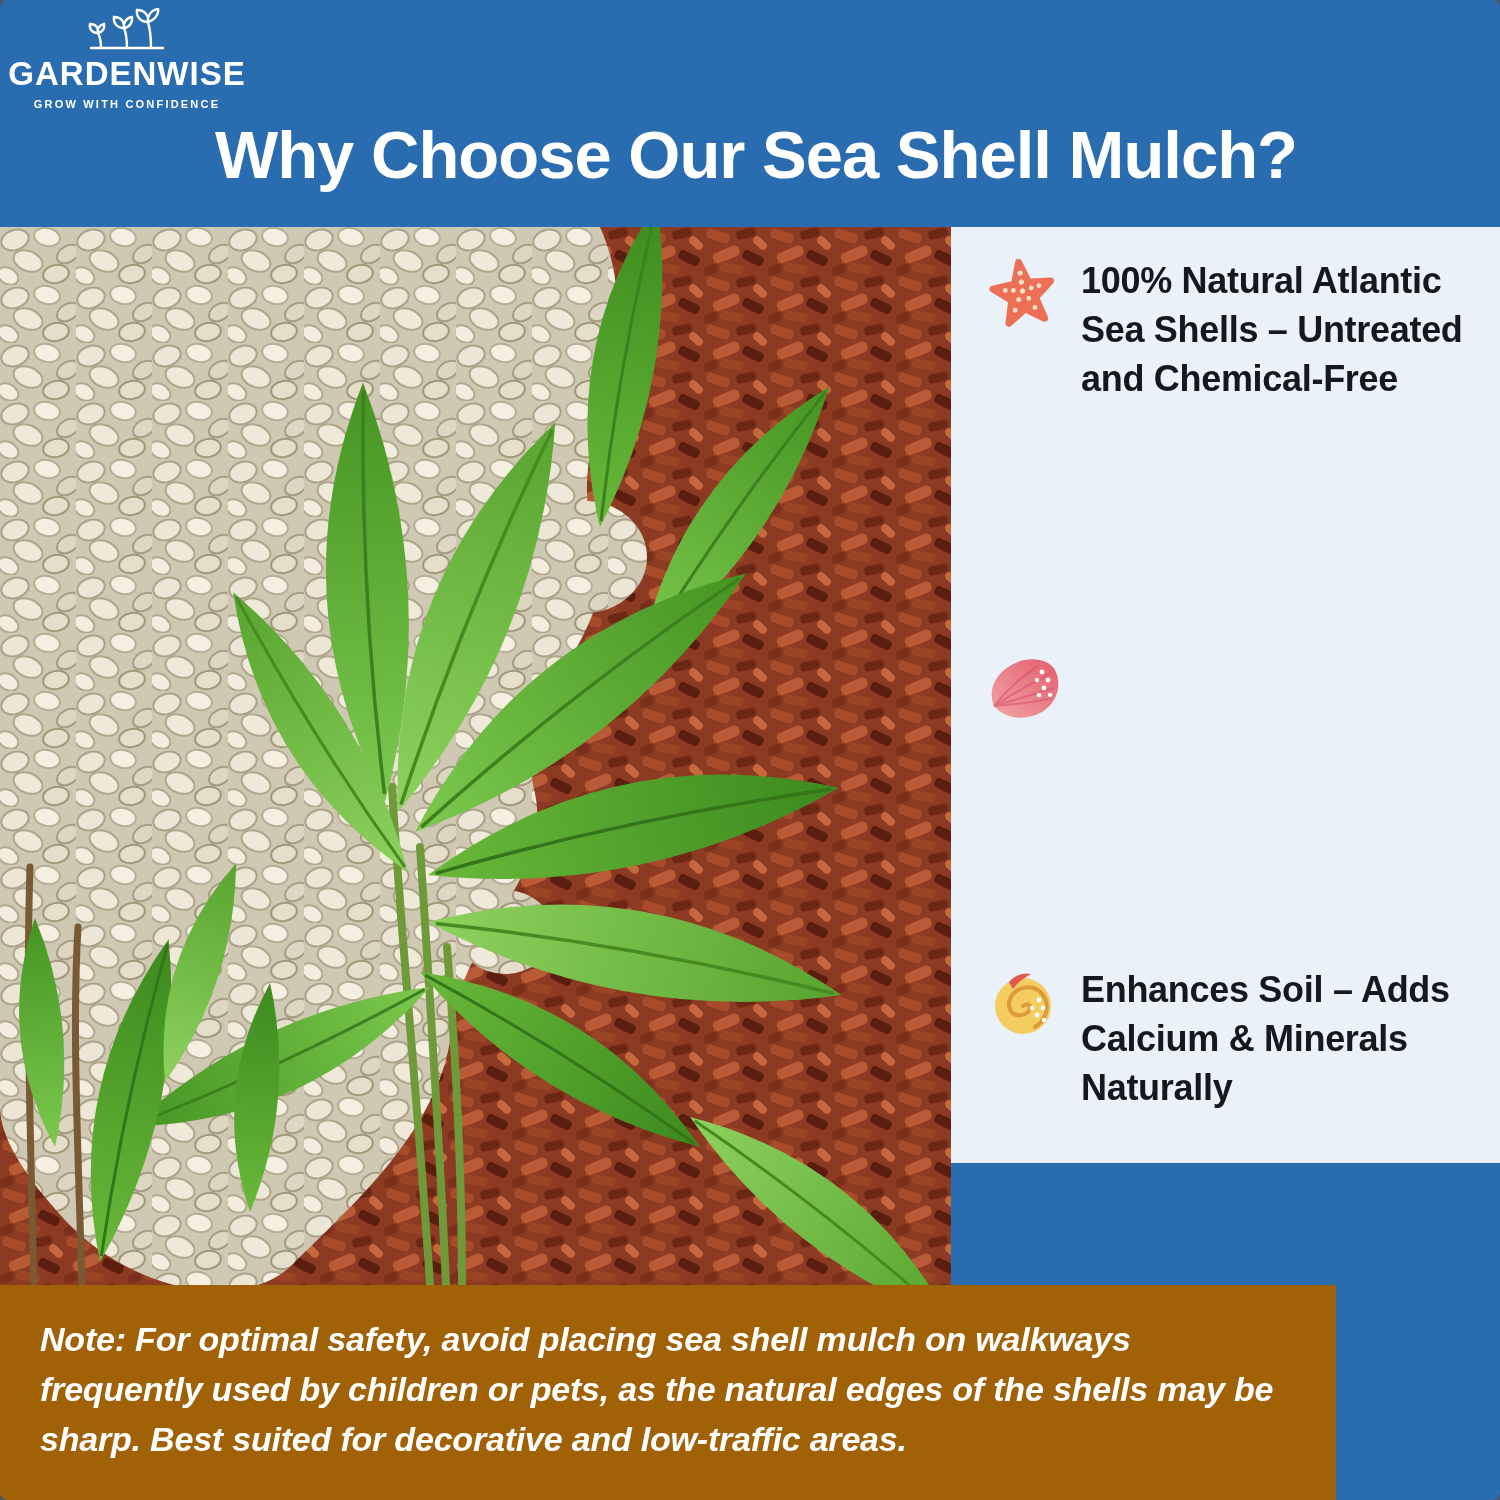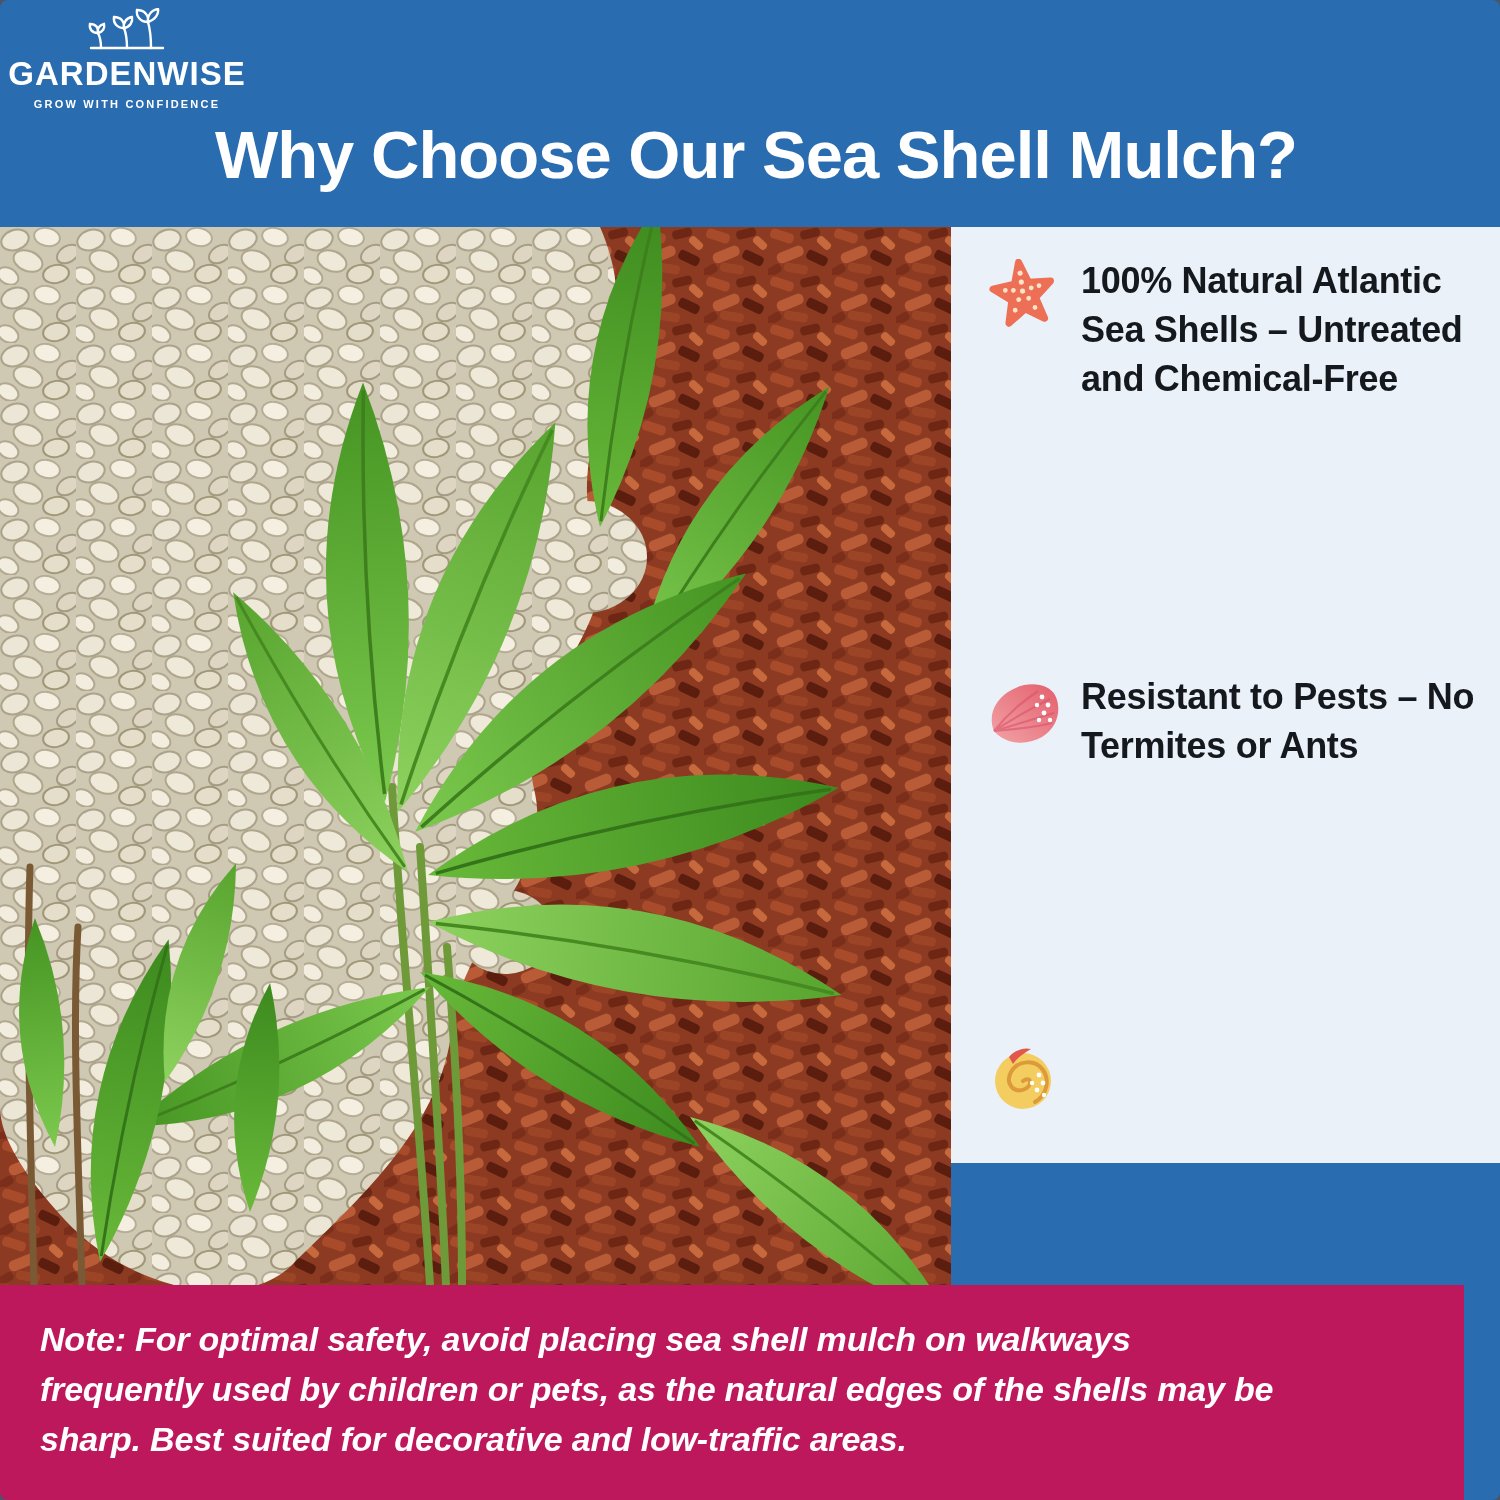--- a/index.html
+++ b/index.html
@@ -29,21 +29,21 @@
     padding:30px 10px 50px 28px;display:flex;flex-direction:column;justify-content:space-between;
   }
   .benefit{display:flex;align-items:flex-start;}
   .benefit-icon{flex:0 0 88px;display:flex;justify-content:center;margin-top:2px;}
   .benefit-text{
     margin-left:14px;font-size:36px;font-weight:bold;line-height:1.36;
     letter-spacing:-0.3px;color:#15181c;white-space:pre-line;
   }
   
   .note{
-    position:absolute;left:0;top:1285px;width:1464px;height:215px;background:#be185d;
+    position:absolute;left:0;top:1285px;width:1336px;height:215px;background:#a16207;
     box-sizing:border-box;padding:30px 30px 0 40px;
   }
   .note-text{
     color:#ffffff;font-size:34px;font-weight:bold;font-style:italic;
     line-height:1.47;white-space:pre-line;letter-spacing:-0.2px;
   }
 </style>
 </head>
 <body>
 
@@ -240,39 +240,40 @@
             <g fill="#ffffff">
               <circle cx="58" cy="22" r="2.4"></circle>
                 <circle cx="64" cy="30" r="2.4"></circle>
                 <circle cx="60" cy="38" r="2.4"></circle>
               <circle cx="66" cy="45" r="2.2"></circle>
                 <circle cx="53" cy="30" r="2.2"></circle>
                 <circle cx="55" cy="45" r="2.2"></circle>
             </g>
           </svg>
         </span>
-        <span class="benefit-text">Resistant to Pests – No
-Termites or Ants</span>
       </div>
 
       <div class="benefit">
         <span class="benefit-icon">
           <svg width="72" height="70" viewBox="0 0 72 70">
             <circle cx="36" cy="38" r="28" fill="#f4cd60"></circle>
             <path d="M36,38 C44,32 46,42 38,46 C26,51 18,40 24,29 C31,17 48,16 56,27 C63,37 60,52 48,59" fill="none" stroke="#dd9a3a" stroke-width="4" stroke-linecap="round"></path>
             <path d="M22,14 C28,7 37,4 44,6 C37,10 30,15 26,21 Z" fill="#e2574d"></path>
             <g fill="#ffffff">
               <circle cx="52" cy="32" r="2.4"></circle>
                 <circle cx="56" cy="40" r="2.4"></circle>
                 <circle cx="50" cy="47" r="2.4"></circle>
               <circle cx="57" cy="52" r="2.2"></circle>
                 <circle cx="45" cy="40" r="2.2"></circle>
             </g>
           </svg>
         </span>
+        <span class="benefit-text">Enhances Soil – Adds
+Calcium &amp; Minerals
+Naturally</span>
       </div>
 
 
 
     </div>
   </div>
 
   <div class="note">
     <div class="note-text">Note: For optimal safety, avoid placing sea shell mulch on walkways
 frequently used by children or pets, as the natural edges of the shells may be

